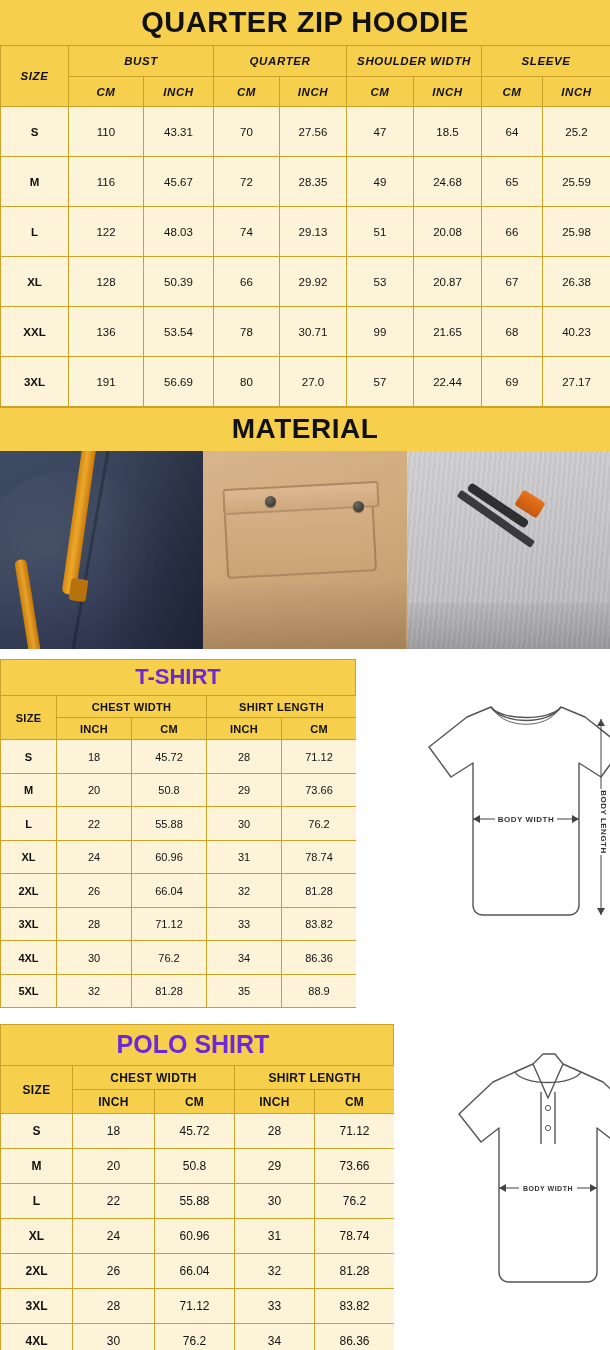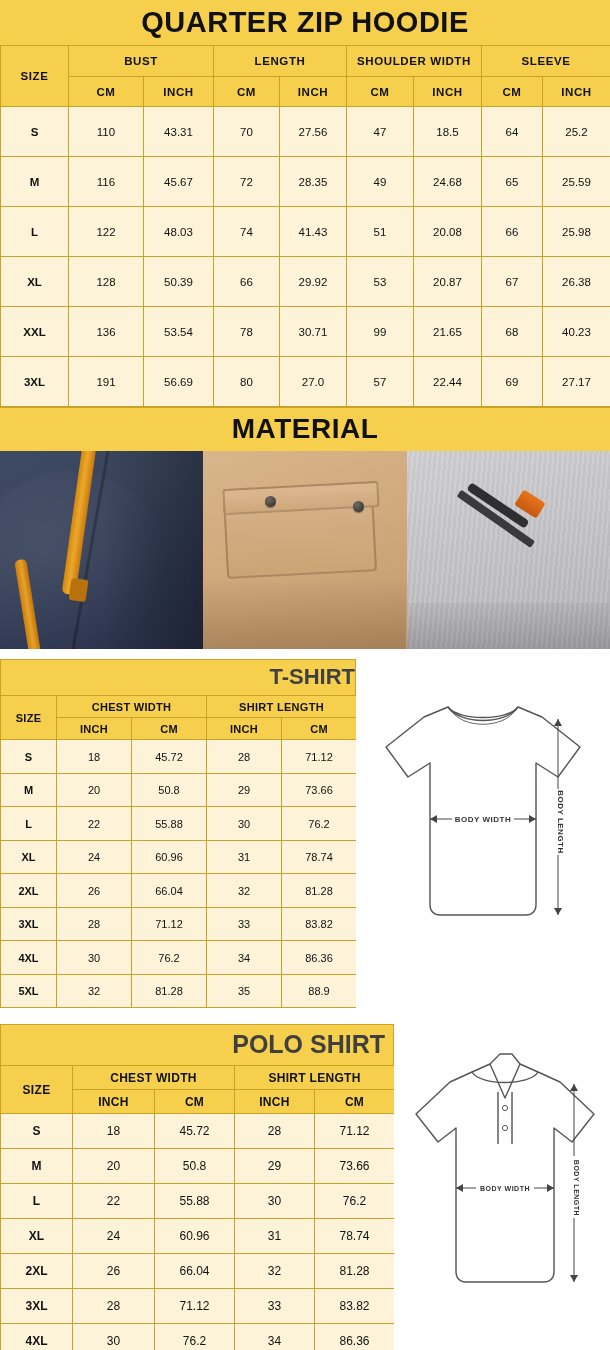--- a/index.html
+++ b/index.html
@@ -42,20 +42,21 @@
     color: #111;
     padding: 0;
     height: 50px;
     font-weight: bold;
   }
   table.hoodie thead th {
     background: #f6cf4d;
     height: 31px;
     font-size: 11.5px;
     letter-spacing: 0.6px;
+    font-style: italic;
   }
   table.hoodie thead th.sub {
     height: 30px;
   }
   table.hoodie tbody td {
     background: #fdf3d8;
     font-weight: normal;
     font-size: 11.5px;
   }
   table.hoodie tbody td.sz {
@@ -170,23 +171,23 @@
     display: flex;
   }
   .block-left { width: 356px; }
   .block-right {
     width: 254px;
     position: relative;
     background: #ffffff;
   }
   .block-title {
     background: #f6cf4d;
-    text-align: right;
-    font-weight: bold;
-    color: #404040;
+    text-align: center;
+    font-weight: bold;
+    color: #6d28d9;
     border: 1px solid #c9a227;
     border-bottom: none;
   }
   .tshirt-title { font-size: 22px; padding: 4px 0 5px 0; }
   .polo-title { font-size: 25px; padding: 5px 8px 6px 0; }
 
   table.small td, table.small th {
     border: 1px solid #c9a227;
     text-align: center;
     color: #111;
@@ -208,21 +209,21 @@
 
   table.polo thead th { height: 24px; font-size: 12px; }
   table.polo tbody td { height: 35px; font-size: 12px; }
 
   .white-gap {
     width: 610px;
     background: #ffffff;
   }
 
   
-  .diagram { position: absolute; inset: 0; }
+  .diagram { position: absolute; inset: 0; margin-left: 43px; }
   .diagram svg { display: block; }
   .lbl {
     font-family: "Liberation Sans", sans-serif;
     font-size: 8px;
     font-weight: bold;
     fill: #333;
     letter-spacing: 0.5px;
   }
   .lbl-polo { font-size: 7px; }
 </style>
@@ -240,21 +241,21 @@
       <col style="width:67px">
       <col style="width:67px">
     <col style="width:68px">
       <col style="width:61px">
       <col style="width:68px">
   </colgroup>
   <thead>
     <tr>
       <th rowspan="2">SIZE</th>
       <th colspan="2">BUST</th>
-      <th colspan="2">LENGTH</th>
+      <th colspan="2">QUARTER</th>
       <th colspan="2">SHOULDER WIDTH</th>
       <th colspan="2">SLEEVE</th>
     </tr>
     <tr>
       <th class="sub">CM</th>
       <th class="sub">INCH</th>
       <th class="sub">CM</th>
       <th class="sub">INCH</th>
       <th class="sub">CM</th>
       <th class="sub">INCH</th>
@@ -283,21 +284,21 @@
       <td>49</td>
       <td>24.68</td>
       <td>65</td>
       <td>25.59</td>
     </tr>
     <tr>
       <td class="sz">L</td>
       <td>122</td>
       <td>48.03</td>
       <td>74</td>
-      <td>41.43</td>
+      <td>29.13</td>
       <td>51</td>
       <td>20.08</td>
       <td>66</td>
       <td>25.98</td>
     </tr>
     <tr>
       <td class="sz">XL</td>
       <td>128</td>
       <td>50.39</td>
       <td>66</td>

